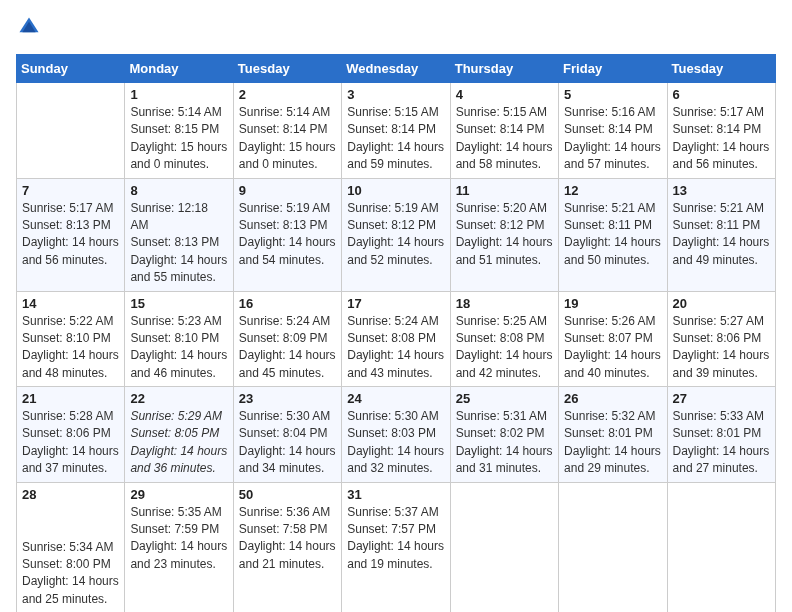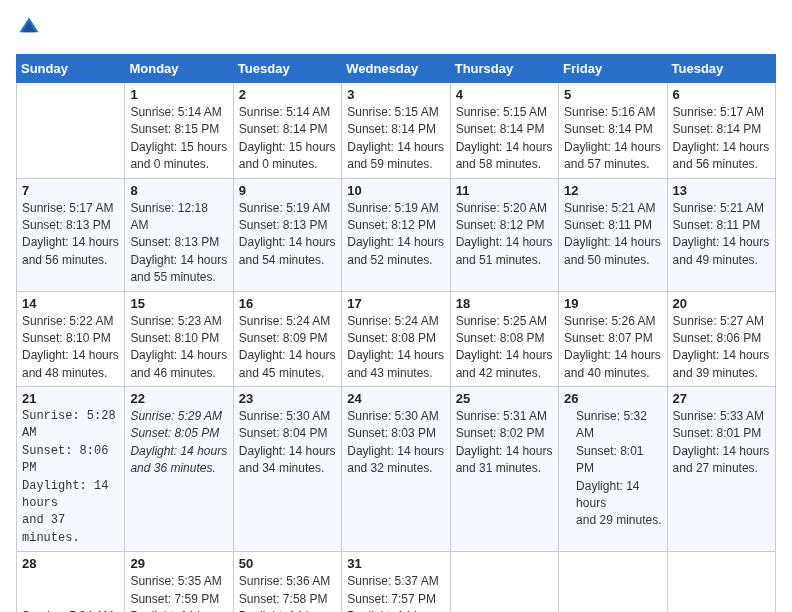--- a/index.html
+++ b/index.html
@@ -261,21 +261,21 @@
           <span class="day-number">20</span>
           <div class="day-info" style="white-space: pre-line;">Sunrise: 5:27 AM
 Sunset: 8:06 PM
 Daylight: 14 hours
 and 39 minutes.</div>
         </td>
       </tr>
       <tr>
         <td>
           <span class="day-number">21</span>
-          <div class="day-info" style="white-space: pre-line; font-family: Liberation Mono, monospace;">Sunrise: 5:28 AM
+          <div class="day-info" style="white-space: pre-line;">Sunrise: 5:28 AM
 Sunset: 8:06 PM
 Daylight: 14 hours
 and 37 minutes.</div>
         </td>
         <td>
           <span class="day-number">22</span>
           <div class="day-info" style="white-space: pre-line; font-style: italic;">Sunrise: 5:29 AM
 Sunset: 8:05 PM
 Daylight: 14 hours
 and 36 minutes.</div>
@@ -296,21 +296,21 @@
         </td>
         <td>
           <span class="day-number">25</span>
           <div class="day-info" style="white-space: pre-line;">Sunrise: 5:31 AM
 Sunset: 8:02 PM
 Daylight: 14 hours
 and 31 minutes.</div>
         </td>
         <td>
           <span class="day-number">26</span>
-          <div class="day-info" style="white-space: pre-line; margin-left: 12px;">Sunrise: 5:32 AM
+          <div class="day-info" style="white-space: pre-line;">Sunrise: 5:32 AM
 Sunset: 8:01 PM
 Daylight: 14 hours
 and 29 minutes.</div>
         </td>
         <td>
           <span class="day-number">27</span>
           <div class="day-info" style="white-space: pre-line;">Sunrise: 5:33 AM
 Sunset: 8:01 PM
 Daylight: 14 hours
 and 27 minutes.</div>

